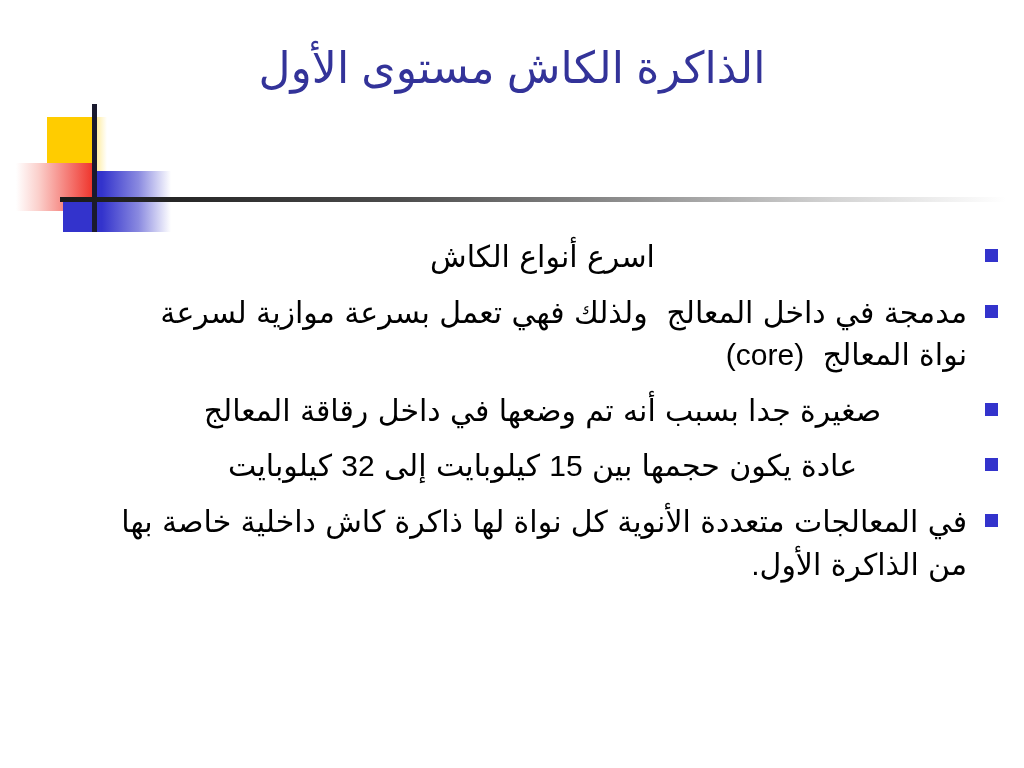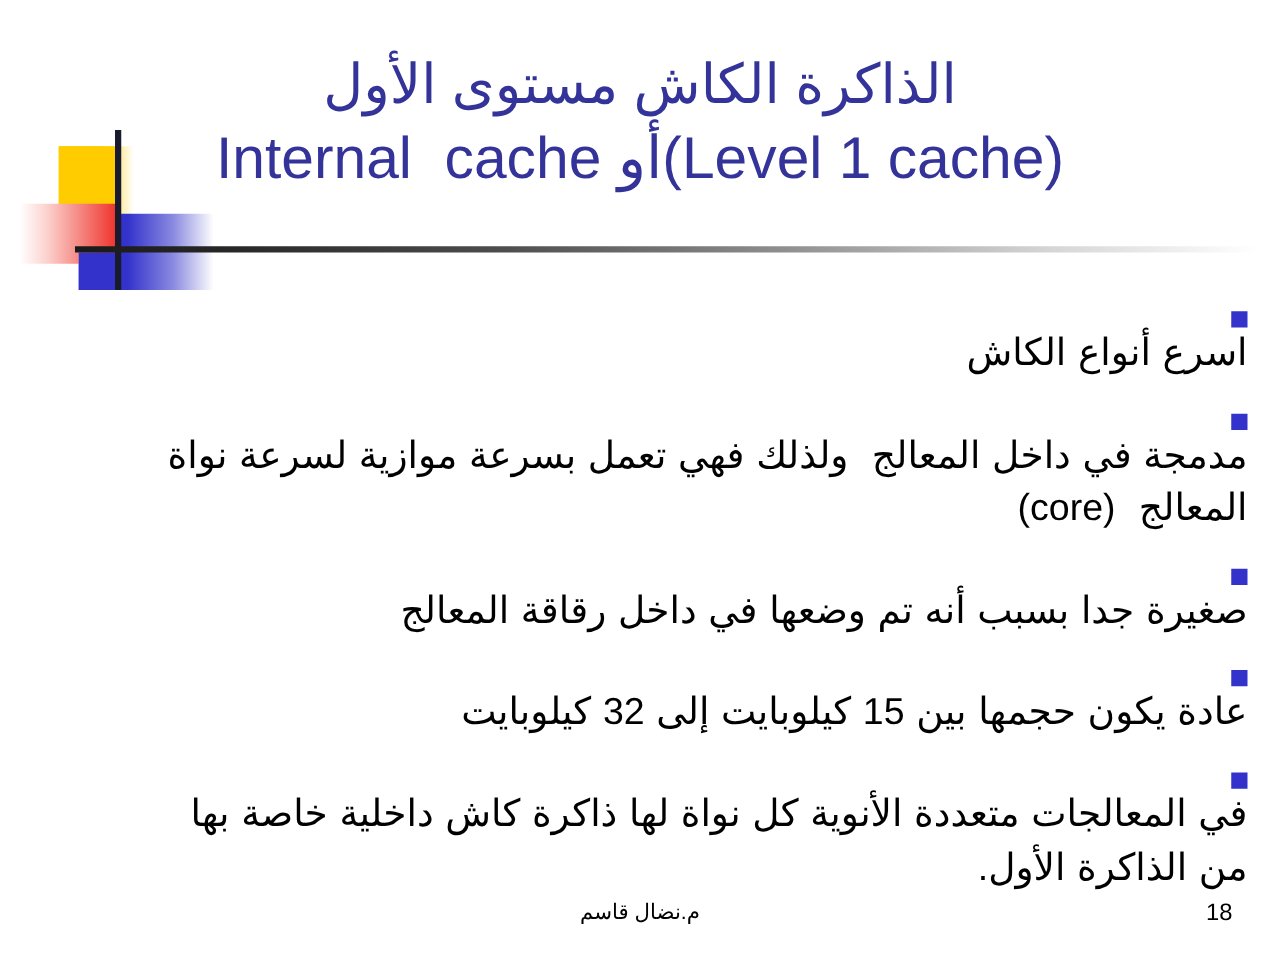--- a/index.html
+++ b/index.html
@@ -112,21 +112,21 @@
     position: absolute;
     right: 26px;
     top: 236px;
     width: 880px;
     direction: rtl;
     text-align: right;
     color: #000000;
   }
   .bullet-row {
     display: flex;
-    flex-direction: column;
+    flex-direction: row;
     align-items: flex-start;
     margin-bottom: 13px;
   }
   .bullet-marker {
     flex: 0 0 auto;
     width: 13px;
     height: 13px;
     background: #3333cc;
     margin-top: 13px;
     margin-left: 18px;
@@ -180,21 +180,20 @@
     <div class="logo-yellow-solid"></div>
     <div class="logo-blue-band"></div>
     <div class="logo-red"></div>
     <div class="logo-blue"></div>
     <div class="logo-vline"></div>
   </div>
   <div class="logo-hline" style="top:197px;left:60px;"></div>
 
   <div class="title-block">
     <span class="title-line title-line-1">الذاكرة الكاش مستوى الأول</span>
-    <span class="title-line title-line-2">(Level 1 cache)أو Internal  cache</span>
   </div>
 
   <div class="body-block">
 
     <div class="bullet-row b1">
       <span class="bullet-marker"></span>
       <span class="bullet-text">اسرع أنواع الكاش</span>
     </div>
 
     <div class="bullet-row b2">
@@ -212,18 +211,14 @@
       <span class="bullet-text">عادة يكون حجمها بين 15 كيلوبايت إلى 32 كيلوبايت</span>
     </div>
 
     <div class="bullet-row b5">
       <span class="bullet-marker"></span>
       <span class="bullet-text">في المعالجات متعددة الأنوية كل نواة لها ذاكرة كاش داخلية خاصة بها من الذاكرة الأول.</span>
     </div>
 
   </div>
 
-  <div class="footer">
-    <span class="footer-author">م.نضال قاسم</span>
-    <span class="footer-page">18</span>
-  </div>
 
 </div>
 
 </body></html>

